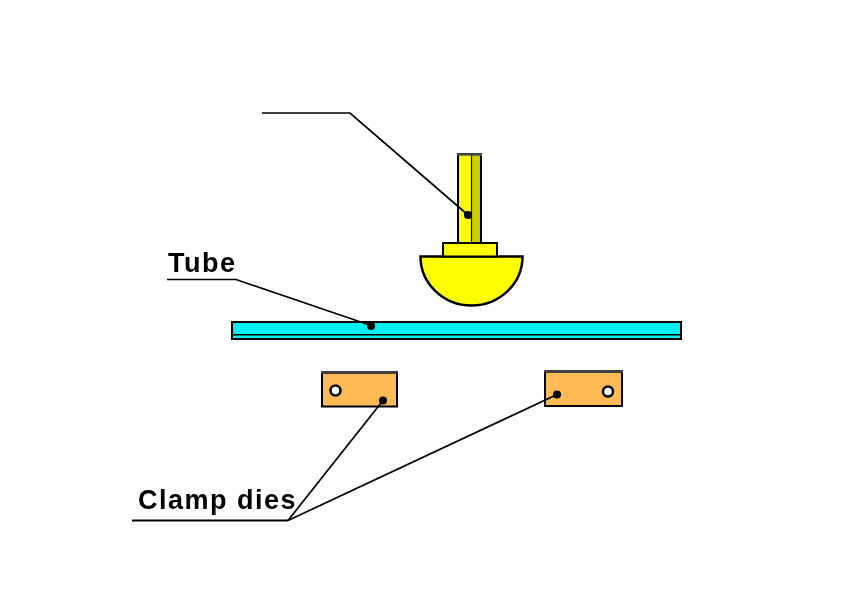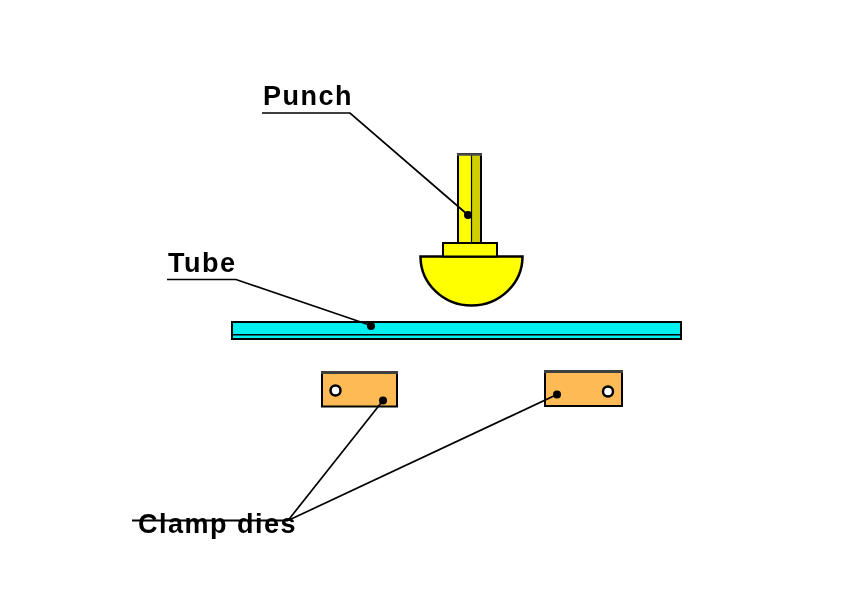--- a/index.html
+++ b/index.html
@@ -24,21 +24,21 @@
     position: absolute;
     font-weight: bold;
     font-size: 27px;
     line-height: 27px;
     letter-spacing: 1.5px;
     color: #000000;
     white-space: nowrap;
   }
   #punch-label  { left: 263px; top: 83px;  }
   #tube-label   { left: 168px; top: 250px; text-align: center; }
-  #clamp-label  { left: 138px; top: 487px; margin-top: 24px; }
+  #clamp-label  { left: 138px; top: 487px; }
 </style>
 </head>
 <body>
 
 <div id="canvas">
 
   <svg id="diagram-svg" width="841" height="595" viewBox="0 0 841 595">
 
     <g>
       <rect x="458" y="154" width="14" height="90" fill="#FFFF00"></rect>
@@ -81,19 +81,18 @@
 
     <g>
       <line x1="132" y1="520.5" x2="288" y2="520.5" stroke-width="2" stroke="#000000"></line>
       <line x1="288" y1="520.5" x2="383" y2="400.5" stroke-width="1.7" stroke="#000000"></line>
       <line x1="288" y1="520.5" x2="557" y2="394.5" stroke-width="1.7" stroke="#000000"></line>
       <circle cx="383" cy="400.5" r="4" fill="#000000"></circle>
       <circle cx="557" cy="394.5" r="4" fill="#000000"></circle>
     </g>
   </svg>
 
-  <div id="punch-label" class="part-label">Punch</div>
 
   <div id="tube-label" class="part-label">Tube</div>
 
   <div id="clamp-label" class="part-label">Clamp dies</div>
 
 </div>
 
 </body></html>

